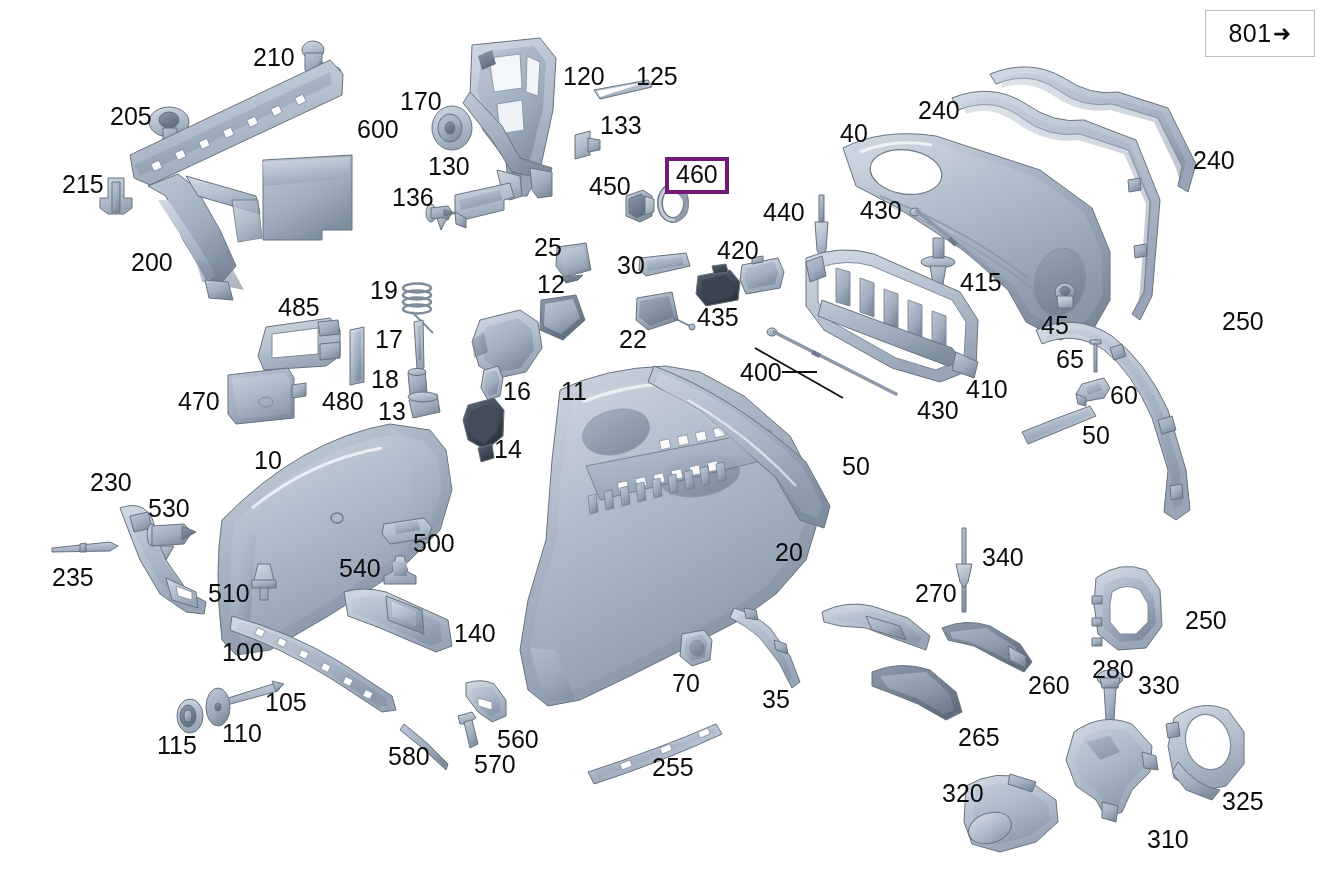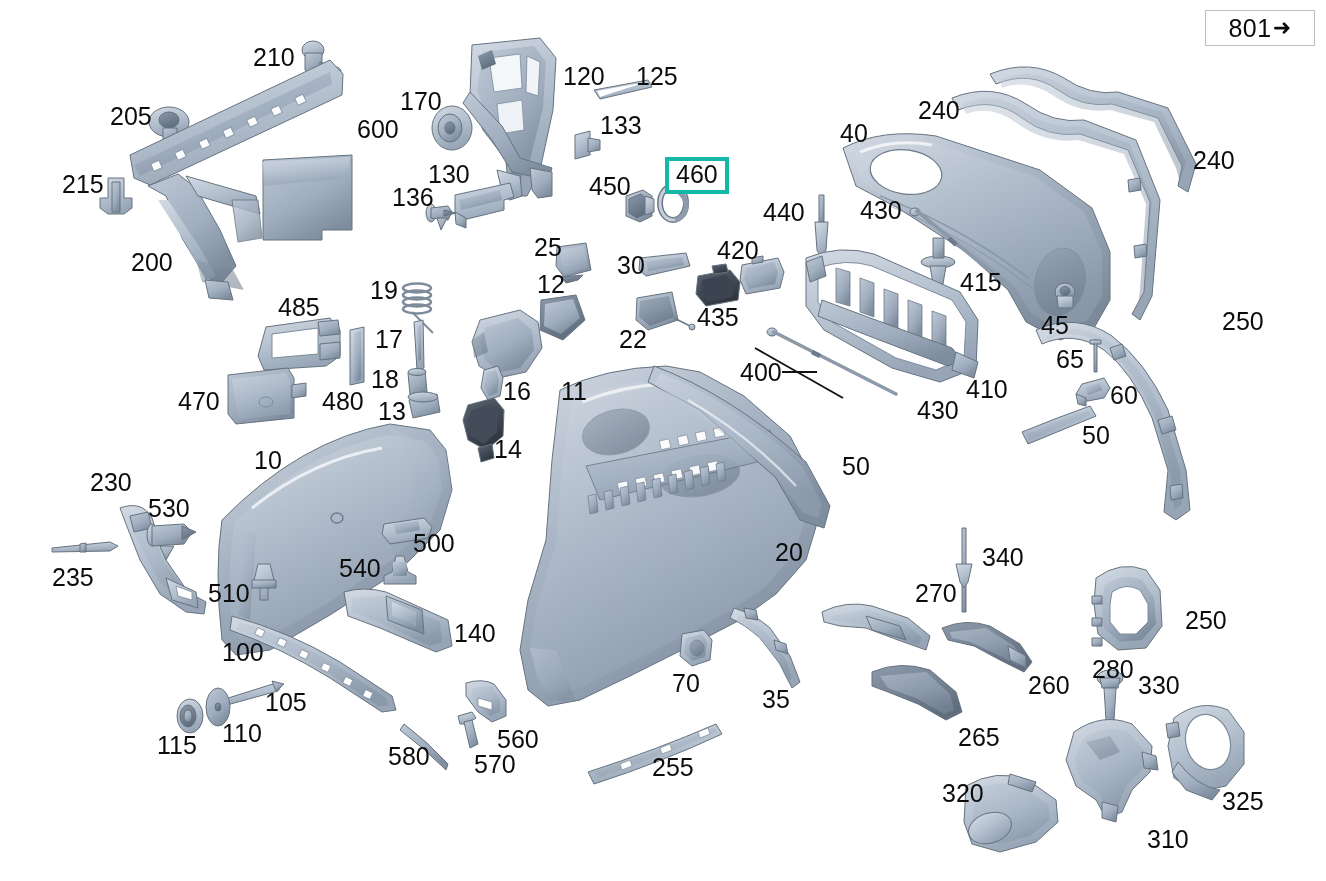--- a/index.html
+++ b/index.html
@@ -31,30 +31,30 @@
     font-size: 25px;
     font-weight: 400;
     color: #0c0c0c;
     letter-spacing: 0px;
     white-space: nowrap;
     line-height: 1;
     pointer-events: auto;
   }
   .callout.hl {
     background: #ffffff;
-    border: 4px solid #14b8a6;
+    border: 4px solid #701a75;
     padding: 1px 7px 3px 7px;
     box-sizing: border-box;
   }
   #pagebox {
     position: absolute;
     left: 1205px;
     top: 10px;
     width: 110px;
-    height: 36px;
+    height: 47px;
     border: 1px solid #b9bec8;
     background: #ffffff;
     box-sizing: border-box;
     display: flex;
     align-items: center;
     justify-content: center;
     font-size: 25px;
     color: #0c0c0c;
     letter-spacing: 0.5px;
   }
@@ -631,21 +631,21 @@
   <div id="label-layer">
       <div class="callout" style="left: 253px; top: 45px;">210</div>
       <div class="callout" style="left: 110px; top: 104px;">205</div>
       <div class="callout" style="left: 62px; top: 172px;">215</div>
       <div class="callout" style="left: 131px; top: 250px;">200</div>
       <div class="callout" style="left: 357px; top: 117px;">600</div>
       <div class="callout" style="left: 400px; top: 89px;">170</div>
       <div class="callout" style="left: 563px; top: 44px; margin-top: 20px;">120</div>
       <div class="callout" style="left: 636px; top: 64px;">125</div>
       <div class="callout" style="left: 600px; top: 113px;">133</div>
-      <div class="callout" style="left: 428px; top: 162px; text-align: center;">130</div>
+      <div class="callout" style="left: 428px; top: 154px; text-align: center;">130</div>
       <div class="callout" style="left: 392px; top: 185px;">136</div>
       <div class="callout" style="left: 589px; top: 174px;">450</div>
       <div class="callout hl" style="left: 665px; top: 157px;">460</div>
       <div class="callout" style="left: 534px; top: 235px;">25</div>
       <div class="callout" style="left: 537px; top: 272px;">12</div>
       <div class="callout" style="left: 617px; top: 253px;">30</div>
       <div class="callout" style="left: 717px; top: 238px;">420</div>
       <div class="callout" style="left: 697px; top: 305px;">435</div>
       <div class="callout" style="left: 619px; top: 327px;">22</div>
       <div class="callout" style="left: 370px; top: 278px;">19</div>

